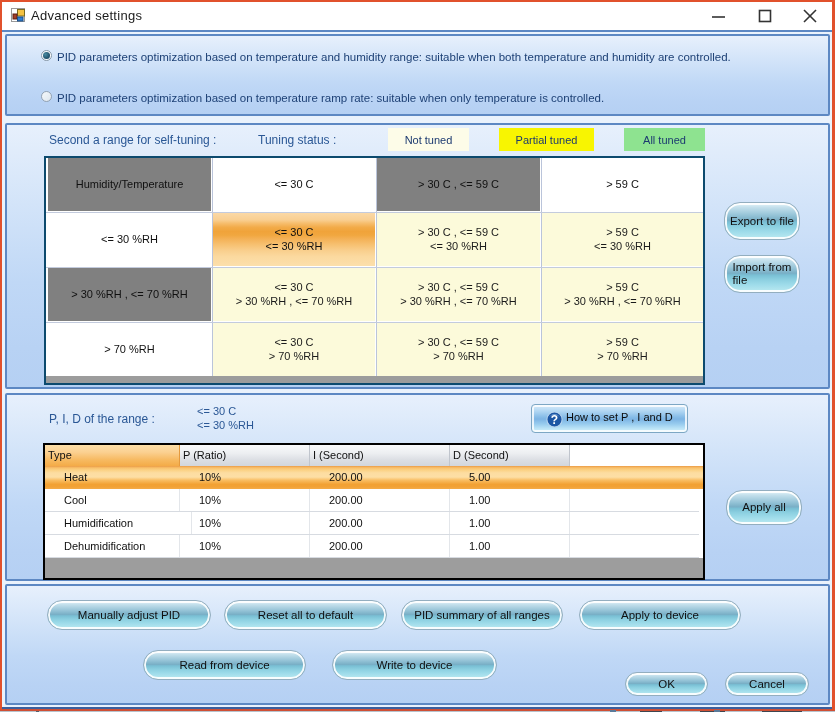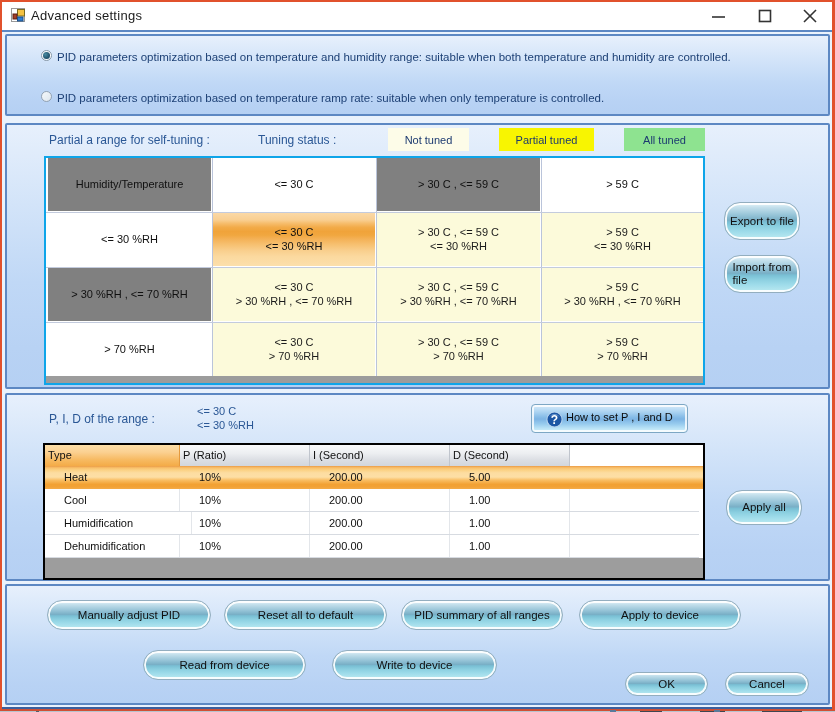--- a/index.html
+++ b/index.html
@@ -25,21 +25,21 @@
   
   .btn{position:absolute;border:1px solid #93aebf;border-radius:16px;
     background:linear-gradient(180deg,#e7f5fb 0%,#c4e0ec 12%,#93c2d6 35%,#79afc6 48%,#79bfd4 53%,#8bcfe0 65%,#9fdcea 80%,#b4e6ef 95%,#bce8f1 100%);
     box-shadow:inset 0 0 0 2px rgba(255,255,255,0.9);
     display:flex;align-items:center;justify-content:center;text-align:left;
     font-size:11.5px;color:#101010;line-height:13px;}
   
   .chip{position:absolute;top:3px;height:23px;display:flex;align-items:center;
     justify-content:center;font-size:11px;color:#1c3a70;}
   
-  #grid{left:44px;top:155.5px;width:657px;height:225px;border:2px solid #0ea5e9;background:#fff;}
+  #grid{left:44px;top:155.5px;width:657px;height:225px;border:2px solid #0c4a6e;background:#fff;}
   .gc{position:absolute;display:flex;flex-direction:column;align-items:center;
     justify-content:center;font-size:11px;line-height:14px;color:#101010;text-align:center;}
   .gray{background:#808080;}
   .yel{background:#fcfada;color:#1b1b1b;}
   .sel{background:linear-gradient(180deg,#fbd9a6 0%,#f9cf92 13%,#f6bc6a 20%,#f2ab49 27%,#f0a33a 35%,#f1a740 42%,#f4b156 49%,#f7c172 60%,#f9cf8d 71%,#fbd99f 82%,#fcdfab 100%);}
   
   #ptab{left:43px;top:442.5px;width:658px;height:133px;border:2px solid #000;background:#fff;}
   .hc{position:absolute;top:0;height:21px;display:flex;align-items:center;
     font-size:11px;color:#101010;
     background:linear-gradient(180deg,#f9fafb 0%,#eceef1 40%,#dcdfe4 70%,#d2d6dc 100%);
@@ -78,21 +78,21 @@
       background:#fdfdfd;border:1px solid #8597a7;"></div>
     <div class="abs" style="left:36px;top:16px;width:7px;height:7px;border-radius:50%;
       background:radial-gradient(circle at 35% 35%, #4a8ba0 0%, #24566f 60%, #1a3f57 100%);"></div>
     <div class="abs navy" style="left:50px;top:15px;font-size:11.5px;">PID parameters optimization based on temperature and humidity range: suitable when both temperature and humidity are controlled.</div>
     <div class="abs" style="left:34px;top:55px;width:9px;height:9px;border-radius:50%;
       background:linear-gradient(135deg,#f4f8fb,#dde6ee);border:1px solid #93a2b2;"></div>
     <div class="abs navy" style="left:50px;top:56px;font-size:11.5px;">PID parameters optimization based on temperature ramp rate: suitable when only temperature is controlled.</div>
   </div>
 
   <div class="abs panel" style="left:5px;top:123px;width:821px;height:262px;">
-    <div class="abs lbl" style="left:42px;top:8px;font-size:12px;">Partial a range for self-tuning :</div>
+    <div class="abs lbl" style="left:42px;top:8px;font-size:12px;">Second a range for self-tuning :</div>
     <div class="abs lbl" style="left:251px;top:8px;font-size:12px;">Tuning status :</div>
     <div class="chip" style="left:381px;width:81px;background:#fdfce8;">Not tuned</div>
     <div class="chip" style="left:492px;width:95px;background:#f8f501;">Partial tuned</div>
     <div class="chip" style="left:617px;width:81px;background:#8ee390;">All tuned</div>
   </div>
 
   <div class="abs" id="grid">
     <div class="gc gray" style="left:2px;top:0px;width:163px;height:53px;">Humidity/Temperature</div>
     <div class="gc" style="left:167px;top:0px;width:162px;height:53px;">&lt;= 30 C</div>
     <div class="gc gray" style="left:331px;top:0px;width:163px;height:53px;">&gt; 30 C , &lt;= 59 C</div>

